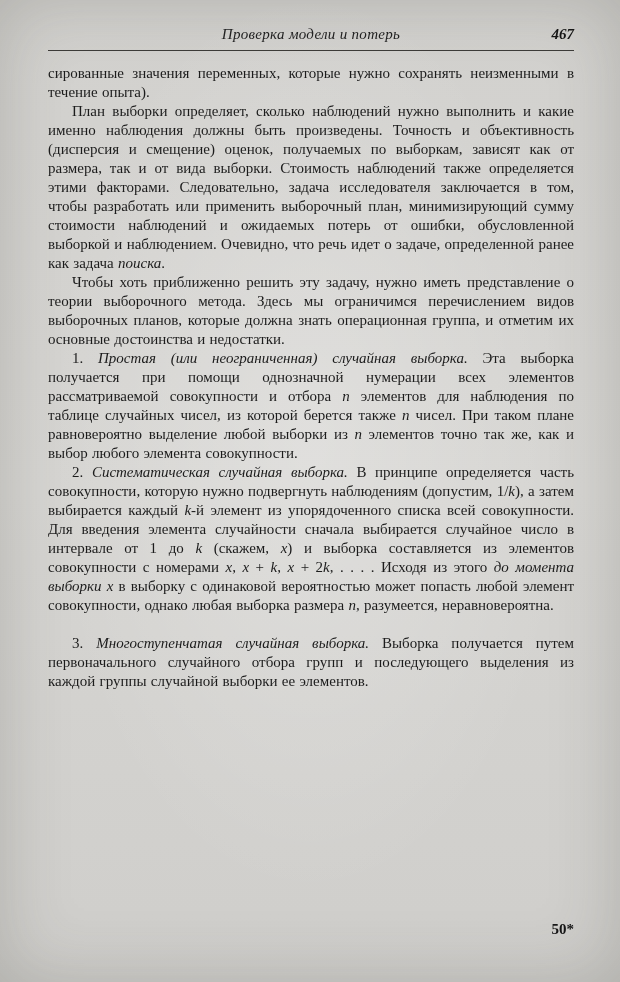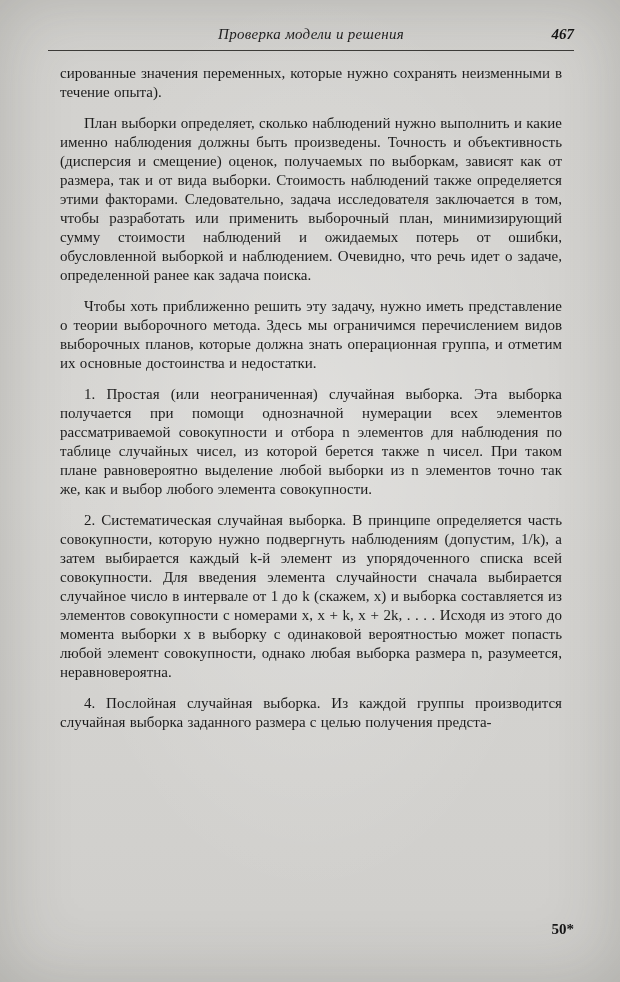--- a/index.html
+++ b/index.html
@@ -51,53 +51,53 @@
     margin: 2px 0 0 0;
   }
   .body-text {
     margin-top: 13px;
     font-size: 15px;
     line-height: 19px;
     text-align: justify;
     color: #1c1c1c;
   }
   .para {
-    margin: 12px;
+    margin: 0;
     padding: 0;
     word-spacing: 0.5px;
   }
   .para.indent { text-indent: 24px; }
   .para.gap { margin-top: 19px; }
-  .it { }
+  .it { font-style: italic; }
   .footer-mark {
     position: absolute;
     right: 46px;
     bottom: 44px;
     font-size: 15px;
     font-weight: bold;
     color: #161616;
   }
 </style>
 </head>
 <body>
 
 <div class="page">
 
   <div class="running-head">
-    <div class="running-title">Проверка модели и решения</div>
+    <div class="running-title">Проверка модели и потерь</div>
     <div class="page-number">467</div>
   </div>
 
   <hr class="head-rule">
 
   <div class="body-text">
 
   <p class="para"><span>сированные значения переменных, которые нужно сохранять неизменными в течение опыта).</span></p>
       <p class="para indent"><span>План выборки определяет, сколько наблюдений нужно выполнить и какие именно наблюдения должны быть произведены. Точность и объективность (дисперсия и смещение) оценок, получаемых по выборкам, зависят как от размера, так и от вида выборки. Стоимость наблюдений также определяется этими факторами. Следовательно, задача исследователя заключается в том, чтобы разработать или применить выборочный план, минимизирующий сумму стоимости наблюдений и ожидаемых потерь от ошибки, обусловленной выборкой и наблюдением. Очевидно, что речь идет о задаче, определенной ранее как задача </span><span class="it">поиска</span><span>.</span></p>
       <p class="para indent"><span>Чтобы хоть приближенно решить эту задачу, нужно иметь представление о теории выборочного метода. Здесь мы ограничимся перечислением видов выборочных планов, которые должна знать операционная группа, и отметим их основные достоинства и недостатки.</span></p>
       <p class="para indent"><span>1. </span><span class="it">Простая (или неограниченная) случайная выборка.</span><span> Эта выборка получается при помощи однозначной нумерации всех элементов рассматриваемой совокупности и отбора </span><span class="it">n</span><span> элементов для наблюдения по таблице случайных чисел, из которой берется также </span><span class="it">n</span><span> чисел. При таком плане равновероятно выделение любой выборки из </span><span class="it">n</span><span> элементов точно так же, как и выбор любого элемента совокупности.</span></p>
       <p class="para indent"><span>2. </span><span class="it">Систематическая случайная выборка.</span><span> В принципе определяется часть совокупности, которую нужно подвергнуть наблюдениям (допустим, 1/</span><span class="it">k</span><span>), а затем выбирается каждый </span><span class="it">k</span><span>-й элемент из упорядоченного списка всей совокупности. Для введения элемента случайности сначала выбирается случайное число в интервале от 1 до </span><span class="it">k</span><span> (скажем, </span><span class="it">x</span><span>) и выборка составляется из элементов совокупности с номерами </span><span class="it">x</span><span>, </span><span class="it">x</span><span> + </span><span class="it">k</span><span>, </span><span class="it">x</span><span> + 2</span><span class="it">k</span><span>, . . . . Исходя из этого </span><span class="it">до момента выборки</span><span> </span><span class="it">x</span><span> в выборку с одинаковой вероятностью может попасть любой элемент совокупности, однако любая выборка размера </span><span class="it">n</span><span>, разумеется, неравновероятна.</span></p>
-      <p class="para indent"><span>4. </span><span class="it">Послойная случайная выборка.</span><span> Из каждой группы производится случайная выборка заданного размера с целью получения предста-</span></p>
+      <p class="para indent gap"><span>3. </span><span class="it">Многоступенчатая случайная выборка.</span><span> Выборка получается путем первоначального случайного отбора групп и последующего выделения из каждой группы случайной выборки ее элементов.</span></p>
     </div>
 
   <div class="footer-mark">50*</div>
 
 </div>
 
 </body></html>

